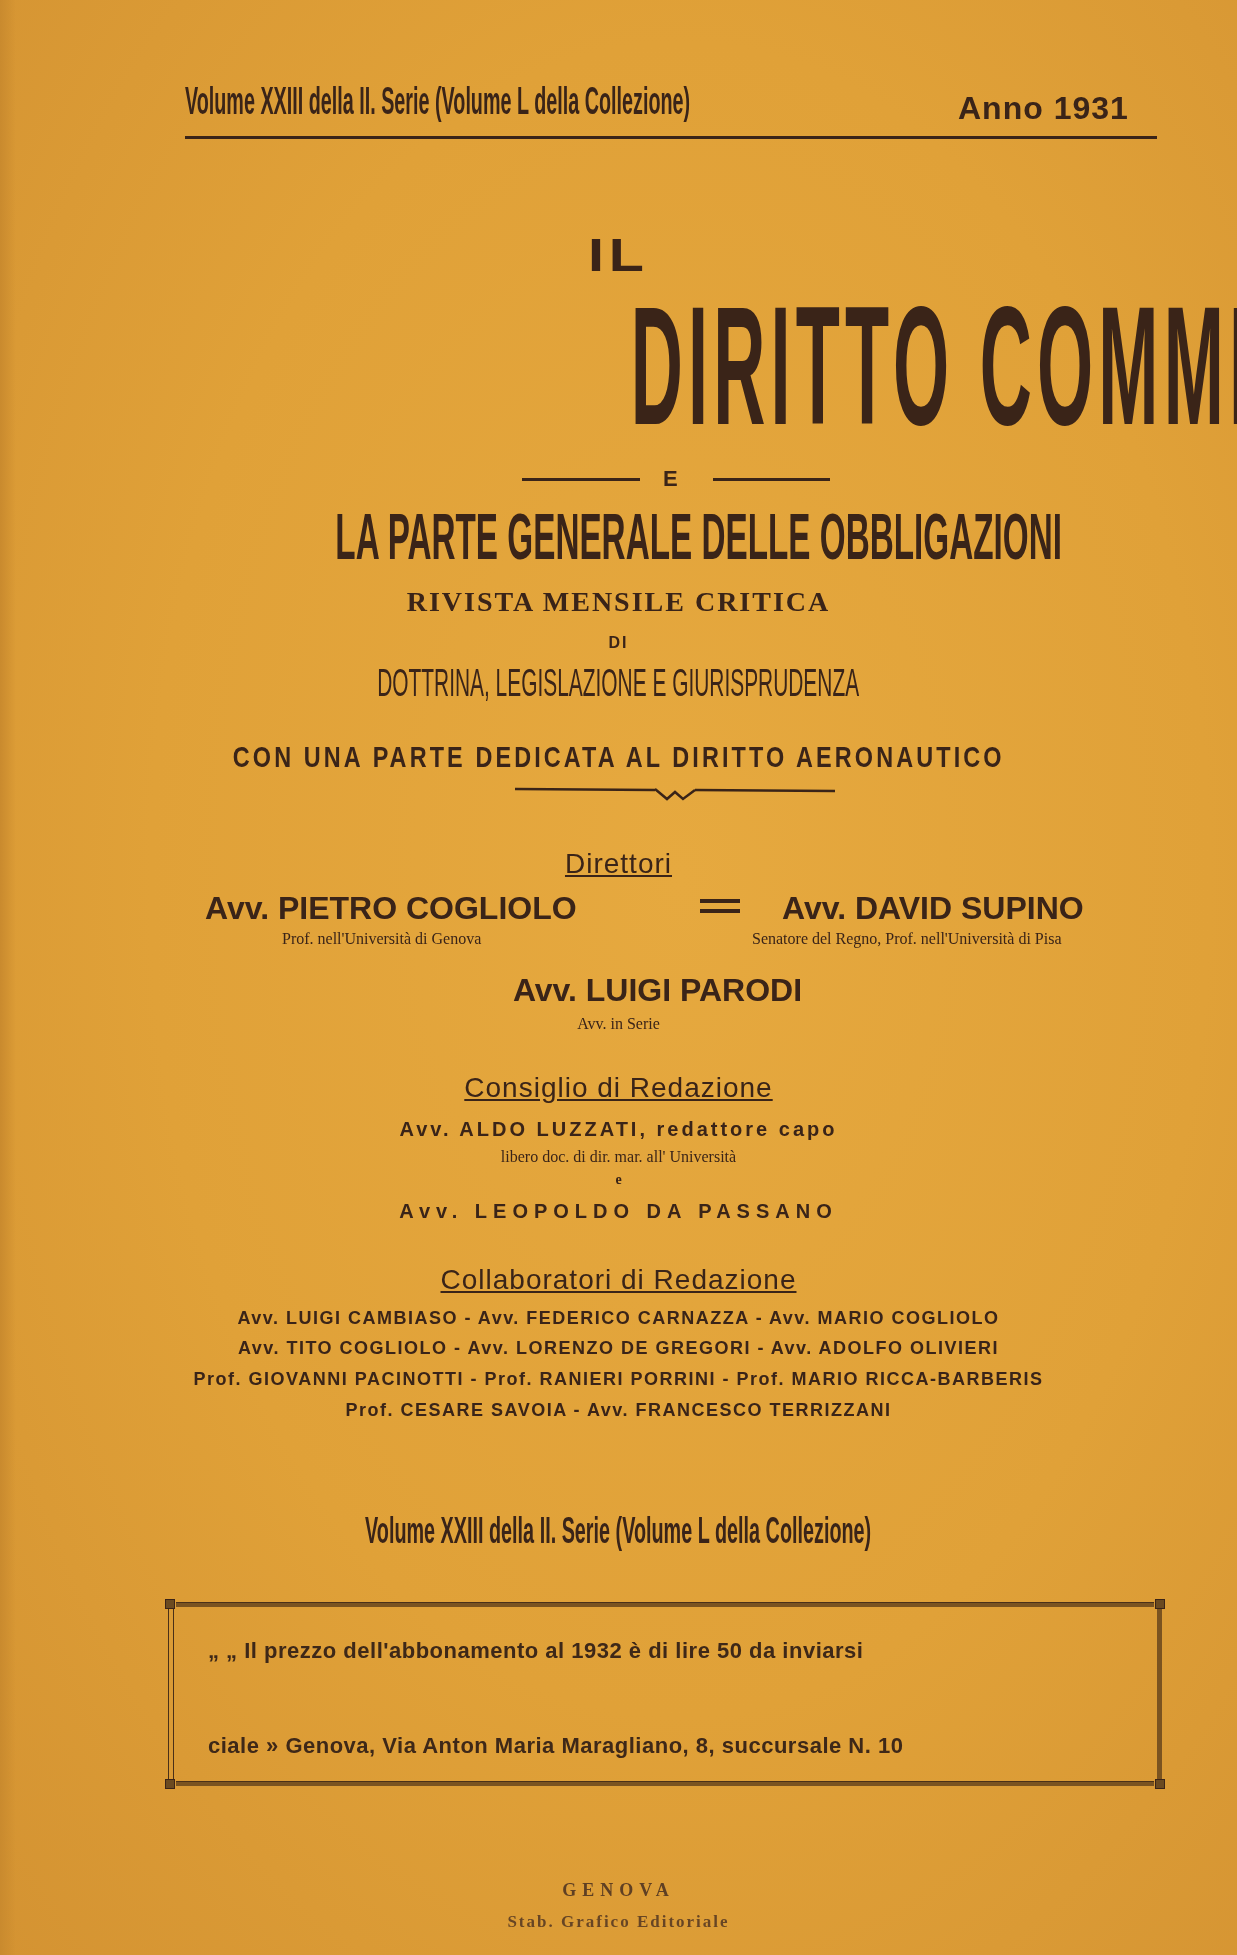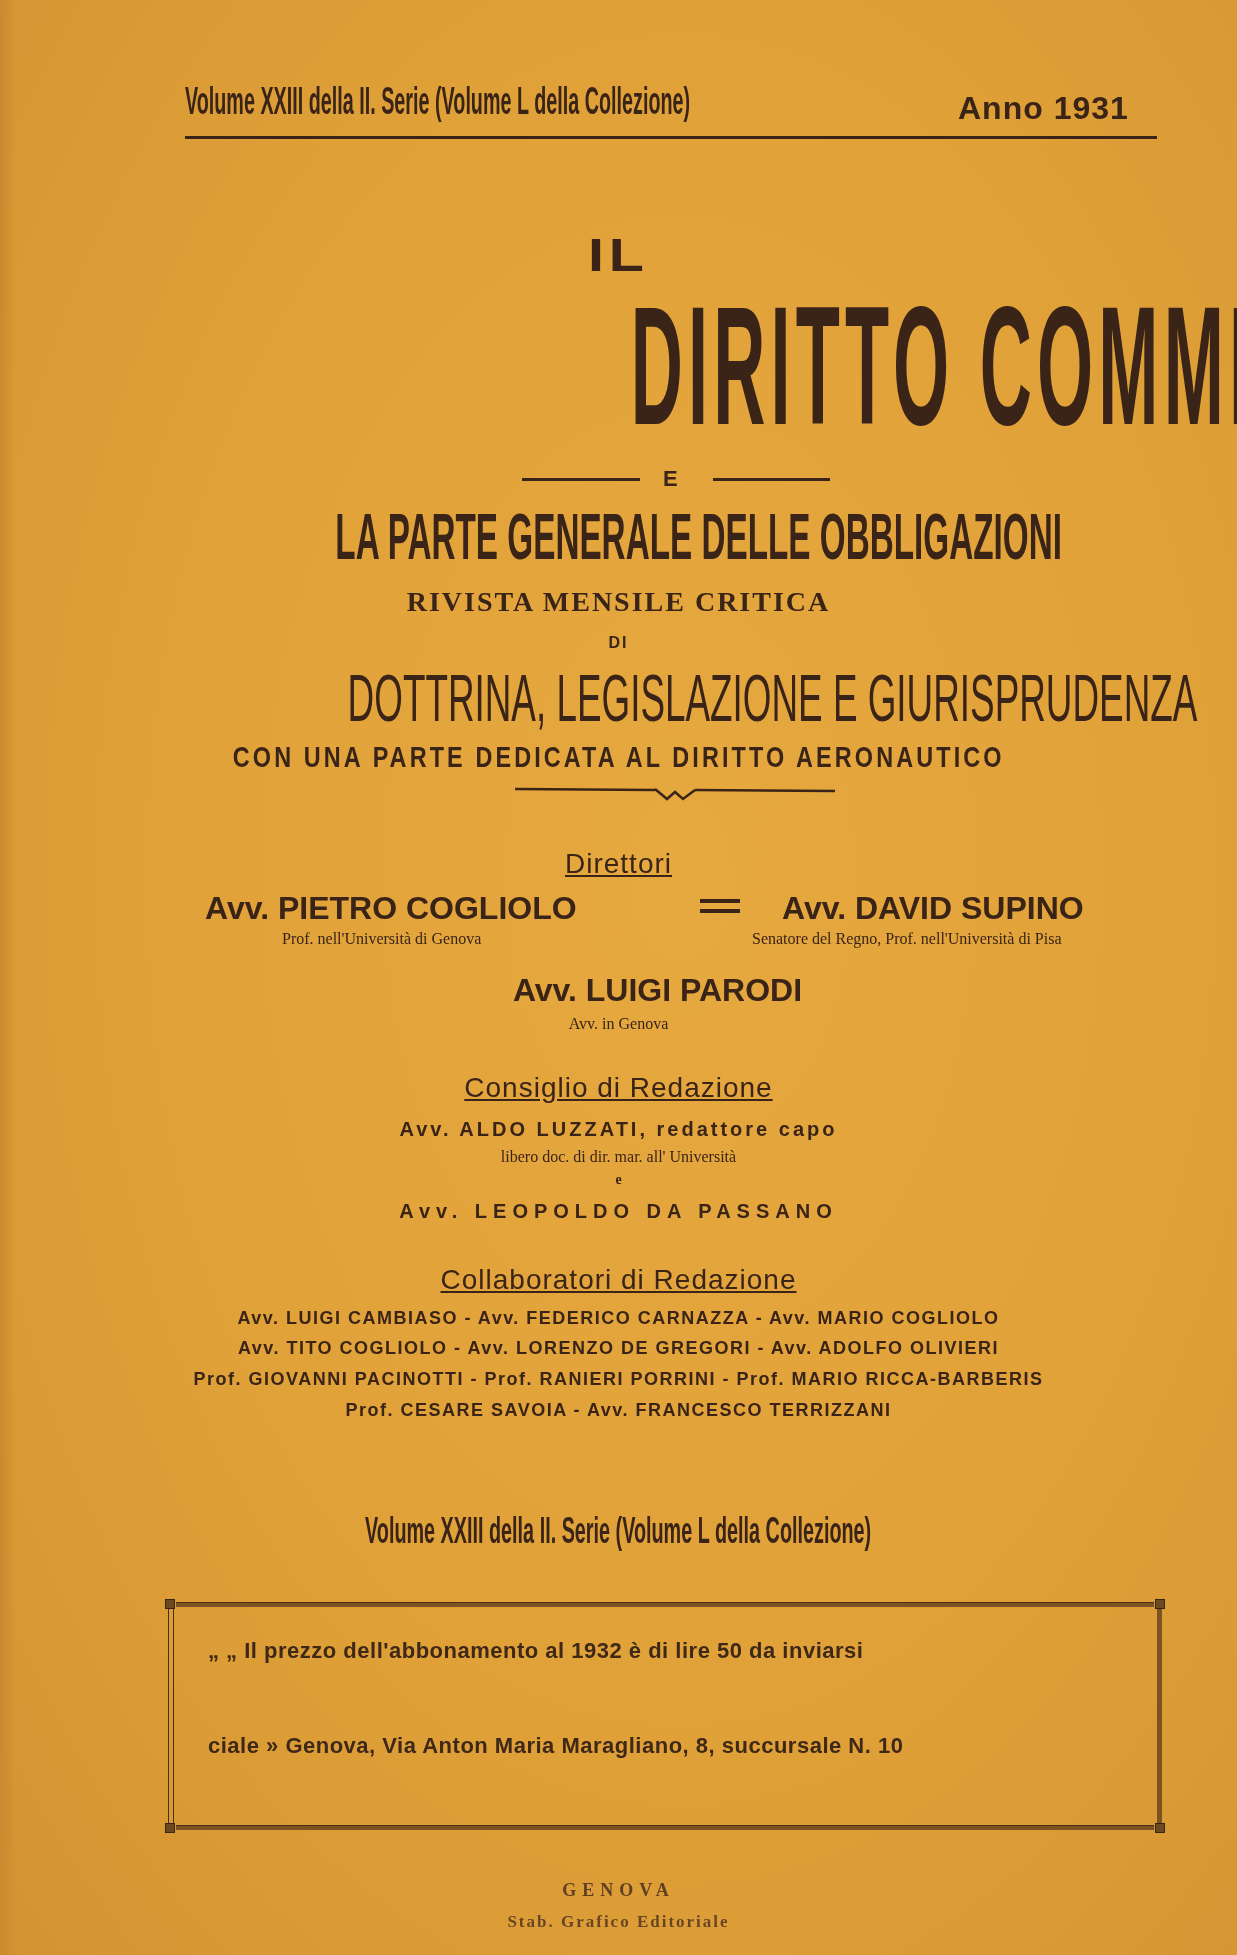--- a/index.html
+++ b/index.html
@@ -35,21 +35,21 @@
   .e-row { top: 466px; height: 26px; }
   .e-rule { position: absolute; top: 12px; height: 3px; background: #3A2418; }
   .e-letter { position: absolute; left: 663px; top: 0; font-size: 22px; font-weight: bold; }
 
   .sub1 { top: 505px; font-size: 64px; font-weight: bold; line-height: 1; }
   .sub1 .cond { transform: scaleX(0.52); }
 
   .rivista { top: 586px; font-family: "Liberation Serif", serif; font-weight: bold; font-size: 28px; letter-spacing: 2px; }
   .di { top: 634px; font-size: 16px; font-weight: bold; letter-spacing: 2px; }
 
-  .dottrina { top: 664px; font-size: 67px; line-height: 1; }
+  .dottrina { top: 664px; font-size: 38px; line-height: 1; }
   .dottrina .cond { transform: scaleX(0.55); }
 
   .con-una { top: 740px; font-size: 30px; font-weight: bold; letter-spacing: 4px; }
   .con-una .cond { transform: scaleX(0.78); }
 
   .orn { top: 784px; left: 515px; width: 320px; height: 20px; }
 
   .section-title { font-size: 28px; letter-spacing: 1px; text-decoration: underline; }
   .direttori { top: 848px; }
 
@@ -72,21 +72,21 @@
   .e-small { top: 1172px; font-family: "Liberation Serif", serif; font-size: 14px; font-weight: bold; }
   .passano { top: 1200px; font-size: 20px; font-weight: bold; letter-spacing: 6px; }
 
   .collab { top: 1264px; }
   .collab-line { font-size: 18px; font-weight: bold; letter-spacing: 1.5px; }
 
   .vol-bottom { top: 1510px; font-size: 36px; font-weight: bold; }
   .vol-bottom .cond { transform: scaleX(0.55); }
 
   
-  .box { left: 168px; top: 1602px; width: 994px; height: 228px; }
+  .box { left: 168px; top: 1602px; width: 994px; height: 184px; }
   .box-rule-top, .box-rule-bot { position: absolute; left: 8px; right: 8px; height: 4px; background: #7A5320; border-top: 1px solid #4A3018; }
   .box-rule-top { top: 0; } .box-rule-bot { bottom: 0; }
   .box-side { position: absolute; top: 6px; bottom: 6px; width: 4px; border-left: 1px solid #4A3018; border-right: 1px solid #4A3018; }
   .box-side.l { left: 0; } .box-side.r { right: 0; width: 5px; background: #7A5320; border: none; }
   .corner { position: absolute; width: 10px; height: 10px; background: #6B4A20; border: 1px solid #3A2418; box-sizing: border-box; }
   .c-tl { left: -3px; top: -3px; } .c-tr { right: -3px; top: -3px; }
   .c-bl { left: -3px; bottom: -3px; } .c-br { right: -3px; bottom: -3px; }
   .box-line { position: absolute; left: 40px; font-size: 22px; font-weight: bold; letter-spacing: 0.5px; color: #3E2818; }
 
   .genova { top: 1880px; font-family: "Liberation Serif", serif; font-size: 18px; font-weight: bold; letter-spacing: 6px; color: #4A3020; opacity: 0.85; }
@@ -122,21 +122,21 @@
   <path d="M140 5 L152 15 L160 8 L168 15 L180 6" fill="none" stroke="#3A2418" stroke-width="2.5"></path>
 </svg>
 
 <div class="abs center section-title direttori">Direttori</div>
 <div class="abs dir-name dir-left">Avv. PIETRO COGLIOLO</div>
 <div class="abs dir-eq"></div>
 <div class="abs dir-name dir-right">Avv. DAVID SUPINO</div>
 <div class="abs dir-sub dir-sub-left">Prof. nell'Università di Genova</div>
 <div class="abs dir-sub dir-sub-right">Senatore del Regno, Prof. nell'Università di Pisa</div>
 <div class="abs center parodi">Avv. LUIGI PARODI</div>
-<div class="abs center parodi-sub">Avv. in Genova</div>
+<div class="abs center parodi-sub">Avv. in Serie</div>
 
 <div class="abs center section-title consiglio">Consiglio di Redazione</div>
 <div class="abs center luzzati">Avv. ALDO LUZZATI, redattore capo</div>
 <div class="abs center libero">libero doc. di dir. mar. all' Università</div>
 <div class="abs center e-small">e</div>
 <div class="abs center passano">Avv. LEOPOLDO DA PASSANO</div>
 
 <div class="abs center section-title collab">Collaboratori di Redazione</div>
 <div class="abs center collab-line" style="top:1308px;">Avv. LUIGI CAMBIASO - Avv. FEDERICO CARNAZZA - Avv. MARIO COGLIOLO</div>
 <div class="abs center collab-line" style="top:1338px;">Avv. TITO COGLIOLO - Avv. LORENZO DE GREGORI - Avv. ADOLFO OLIVIERI</div>

